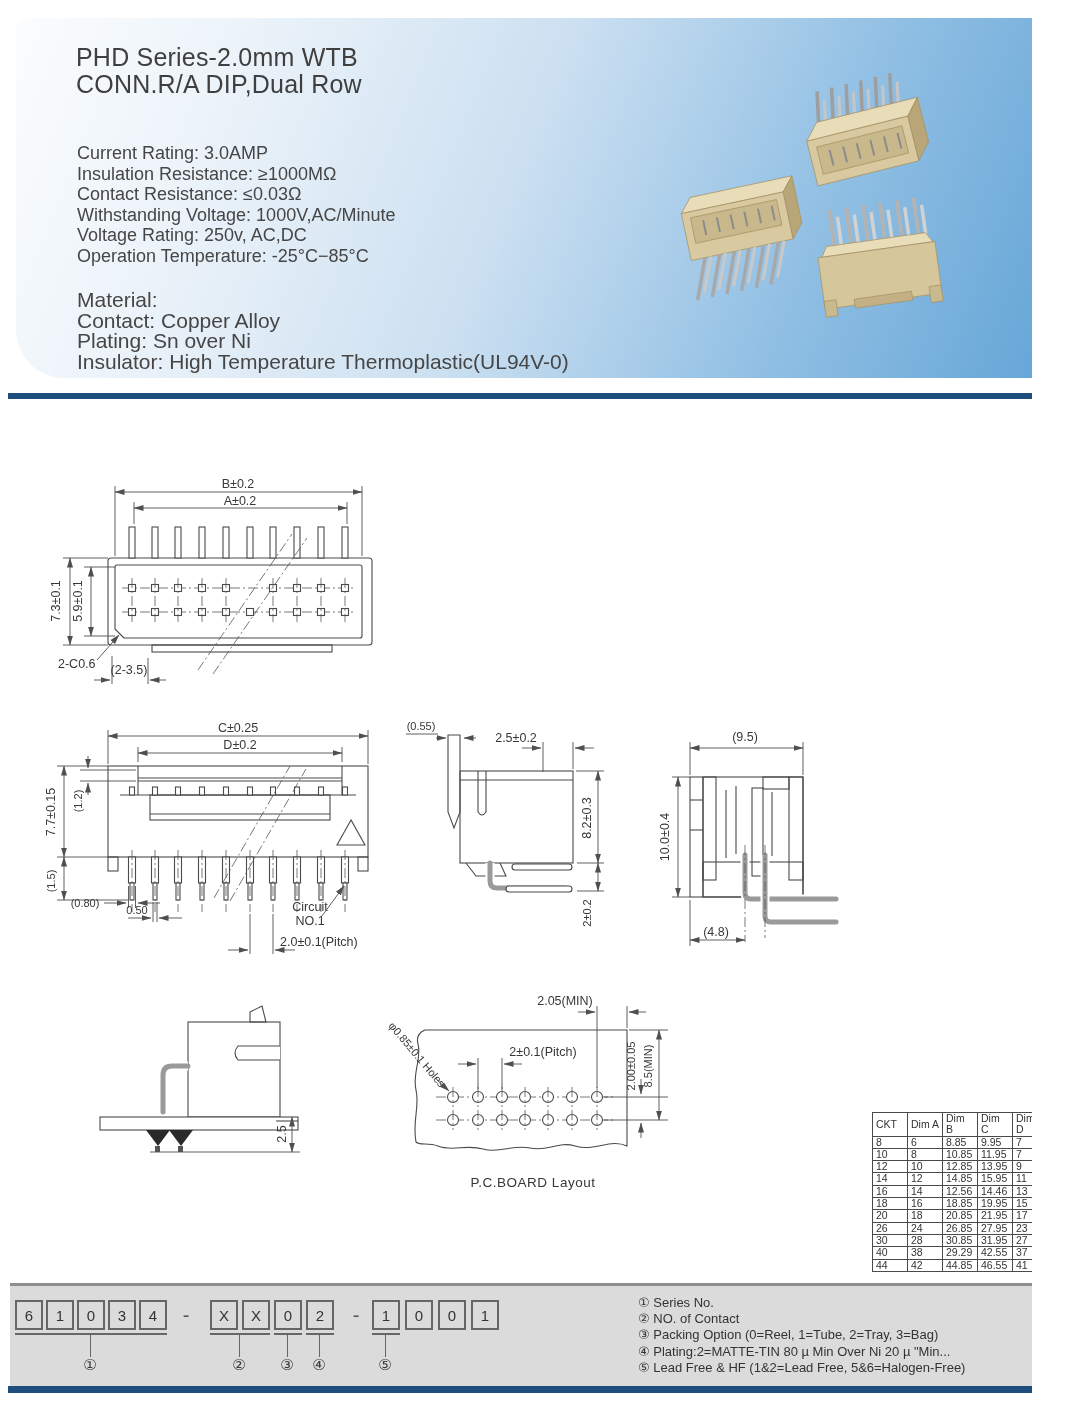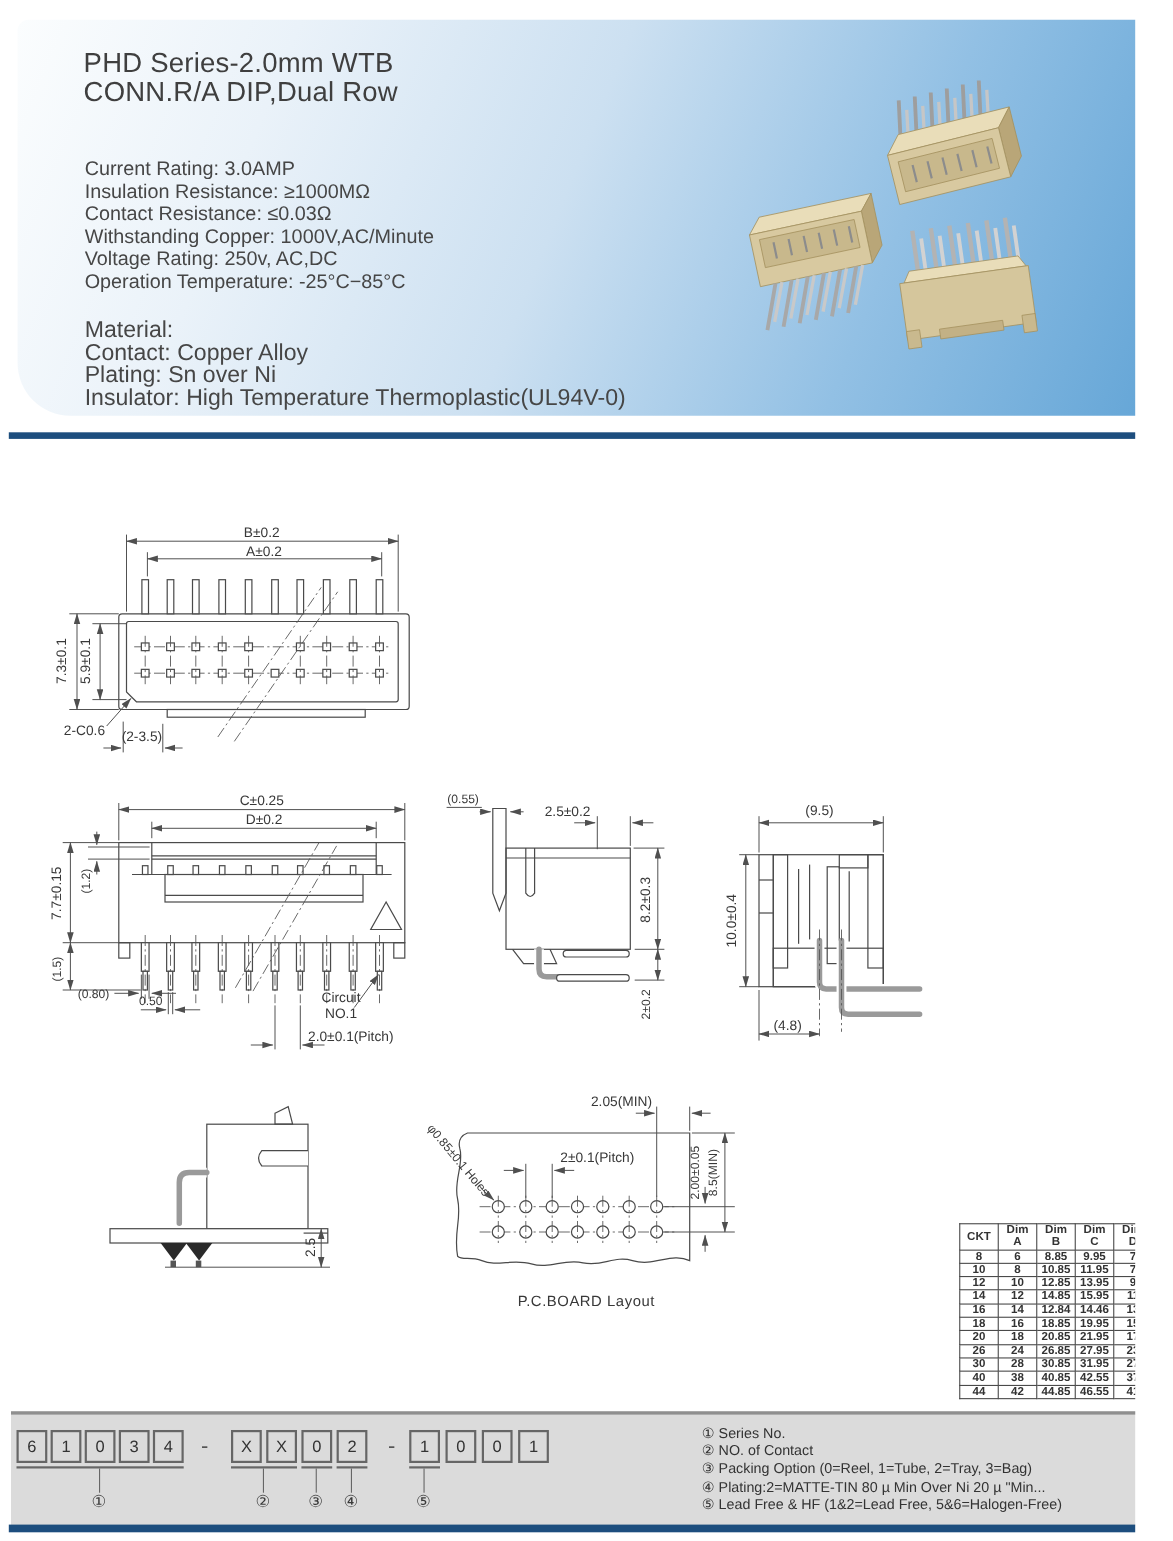--- a/index.html
+++ b/index.html
@@ -23,22 +23,22 @@
   .draw-svg{position:absolute;left:0;top:400px;}
   .ln{stroke:#4a4a4a;stroke-width:1.1;fill:none;}
   .lnw{stroke:#4a4a4a;stroke-width:1.1;fill:#fff;}
   .dm{stroke:#4f4f4f;stroke-width:.9;fill:none;}
   .cl{stroke:#555;stroke-width:.8;fill:none;stroke-dasharray:10 3 2 3;}
   text{font-family:"Liberation Sans","DejaVu Sans",sans-serif;font-size:12.5px;fill:#383838;}
   .sm{font-size:11px;}
 
   
   .dim-table{position:absolute;left:872px;top:1112px;border-collapse:collapse;background:#fff;}
-  .dim-table th,.dim-table td{border:1px solid #4a4a4a;font-size:10.5px;font-weight:700;
-    color:#333;text-align:center;padding:0 3px;height:11.3px;line-height:11.3px;min-width:28px;}
+  .dim-table th,.dim-table td{border:1px solid #4a4a4a;font-size:10.5px;font-weight:400;
+    color:#333;text-align:left;padding:0 3px;height:11.3px;line-height:11.3px;min-width:28px;}
 
   
   .pn-panel{position:absolute;left:10px;top:1283px;width:1046px;height:101px;background:#dbdbdb;
     border-top:3px solid #8f8f8f;}
   .pn-group{position:absolute;top:14px;display:flex;}
   .pn-box{width:28px;height:30px;border:2px solid #666;box-sizing:border-box;
     font-size:15px;color:#333;display:flex;align-items:center;justify-content:center;}
   .pn-dash{position:absolute;top:14px;width:16px;height:30px;font-size:20px;color:#555;
     display:flex;align-items:center;justify-content:center;}
   .pn-underline{position:absolute;top:47px;border-top:2px solid #666;height:0;}
@@ -53,21 +53,21 @@
 
   <div class="header-panel">
     <div class="title">
       <div>PHD Series-2.0mm WTB</div>
       <div>CONN.R/A DIP,Dual Row</div>
     </div>
     <div class="specs">
         <div>Current Rating: 3.0AMP</div>
         <div>Insulation Resistance: ≥1000MΩ</div>
         <div>Contact Resistance: ≤0.03Ω</div>
-        <div>Withstanding Copper: 1000V,AC/Minute</div>
+        <div>Withstanding Voltage: 1000V,AC/Minute</div>
         <div>Voltage Rating: 250v, AC,DC</div>
         <div>Operation Temperature: -25°C−85°C</div>
       </div>
     <div class="materials">
       <div>Material:</div>
       <div>
           <div>Contact: Copper Alloy</div>
           <div>Plating: Sn over Ni</div>
           <div>Insulator: High Temperature Thermoplastic(UL94V-0)</div>
         </div>
@@ -439,21 +439,21 @@
         <tr>
           <td>14</td>
           <td>12</td>
           <td>14.85</td>
           <td>15.95</td>
           <td>11</td>
         </tr>
         <tr>
           <td>16</td>
           <td>14</td>
-          <td>12.84</td>
+          <td>12.56</td>
           <td>14.46</td>
           <td>13</td>
         </tr>
         <tr>
           <td>18</td>
           <td>16</td>
           <td>18.85</td>
           <td>19.95</td>
           <td>15</td>
         </tr>
@@ -474,21 +474,21 @@
         <tr>
           <td>30</td>
           <td>28</td>
           <td>30.85</td>
           <td>31.95</td>
           <td>27</td>
         </tr>
         <tr>
           <td>40</td>
           <td>38</td>
-          <td>40.85</td>
+          <td>29.29</td>
           <td>42.55</td>
           <td>37</td>
         </tr>
         <tr>
           <td>44</td>
           <td>42</td>
           <td>44.85</td>
           <td>46.55</td>
           <td>41</td>
         </tr>

